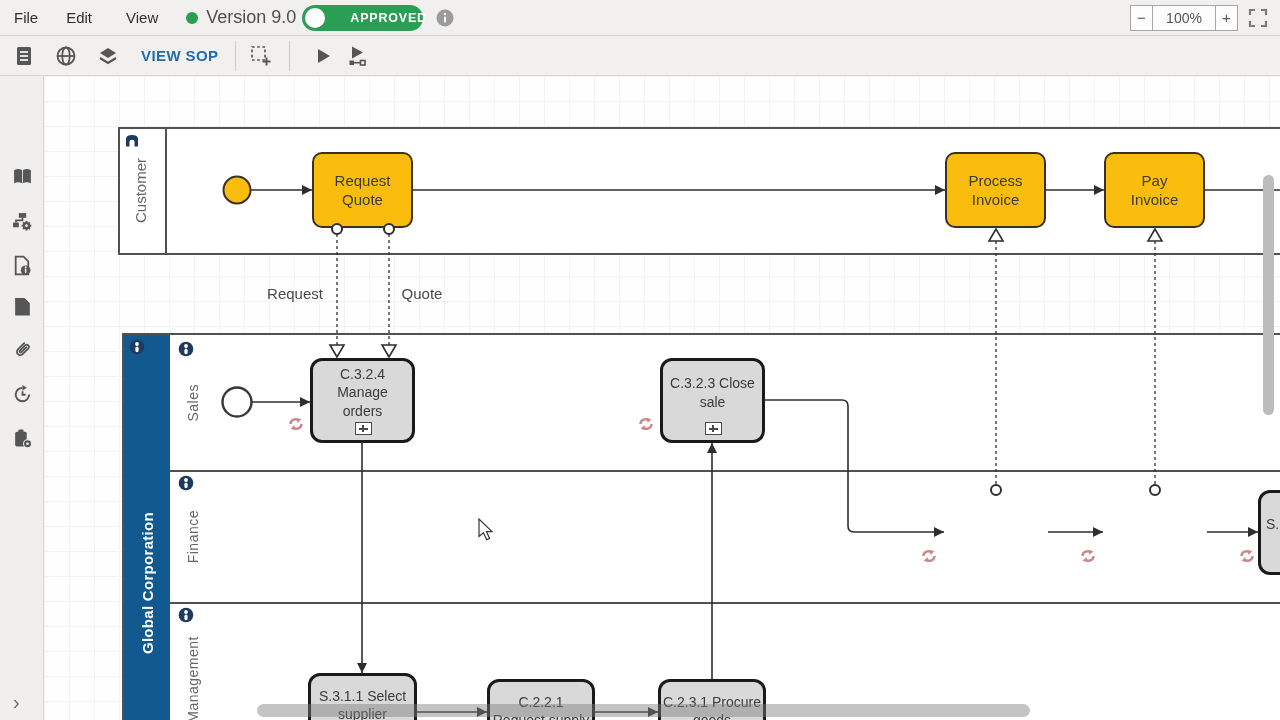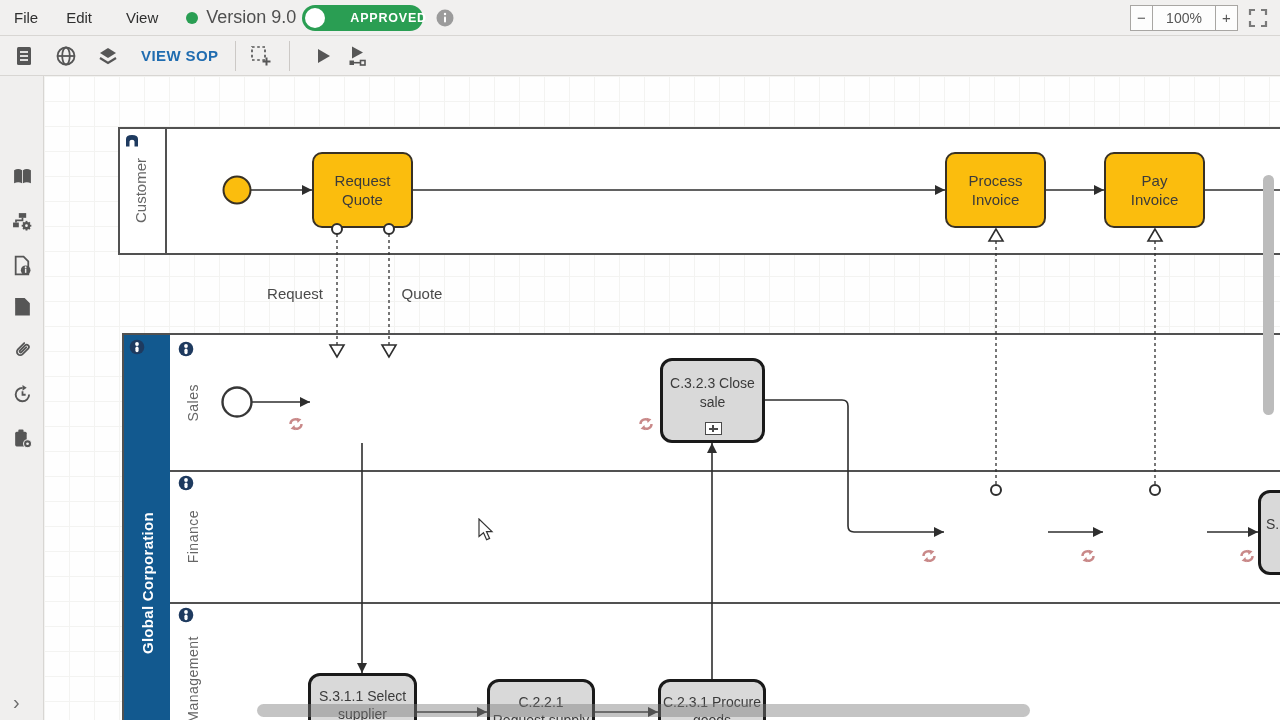--- a/index.html
+++ b/index.html
@@ -303,20 +303,25 @@
     </div>
     <div class="task yellow" style="left:901px; top:76px; width:101px; height:76px">
       <span>Process
 Invoice</span>
     </div>
     <div class="task yellow" style="left:1060px; top:76px; width:101px; height:76px">
       <span>Pay
 Invoice</span>
     </div>
 
+    <div class="task sub" style="left:266px; top:282px; width:105px; height:85px">
+      <span>C.3.2.4 Manage
+orders</span>
+      <div class="plusbox"></div>
+    </div>
     <div class="task sub" style="left:616px; top:282px; width:105px; height:85px">
       <span>C.3.2.3 Close
 sale</span>
       <div class="plusbox"></div>
     </div>
 
     <div class="task sub partial" style="left:1214px; top:414px; width:104px; height:85px">
       <span>S.1 a</span>
     </div>
 

